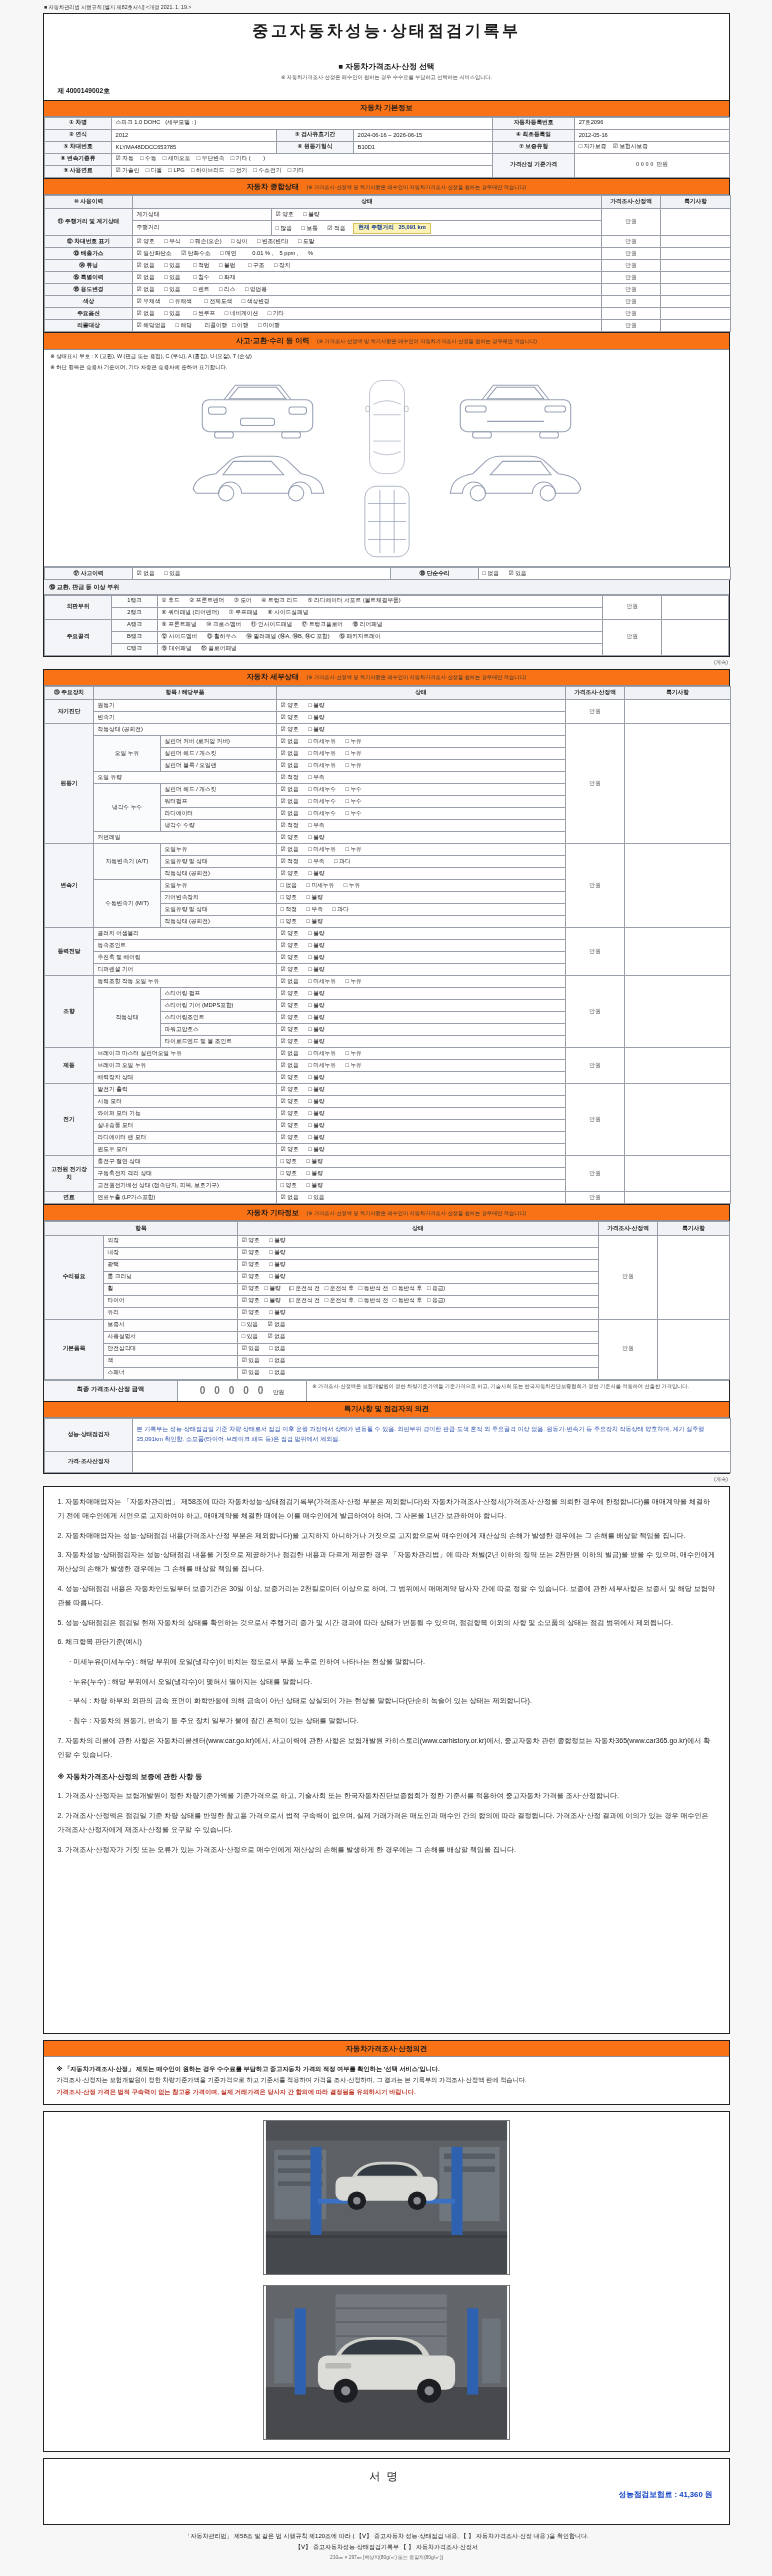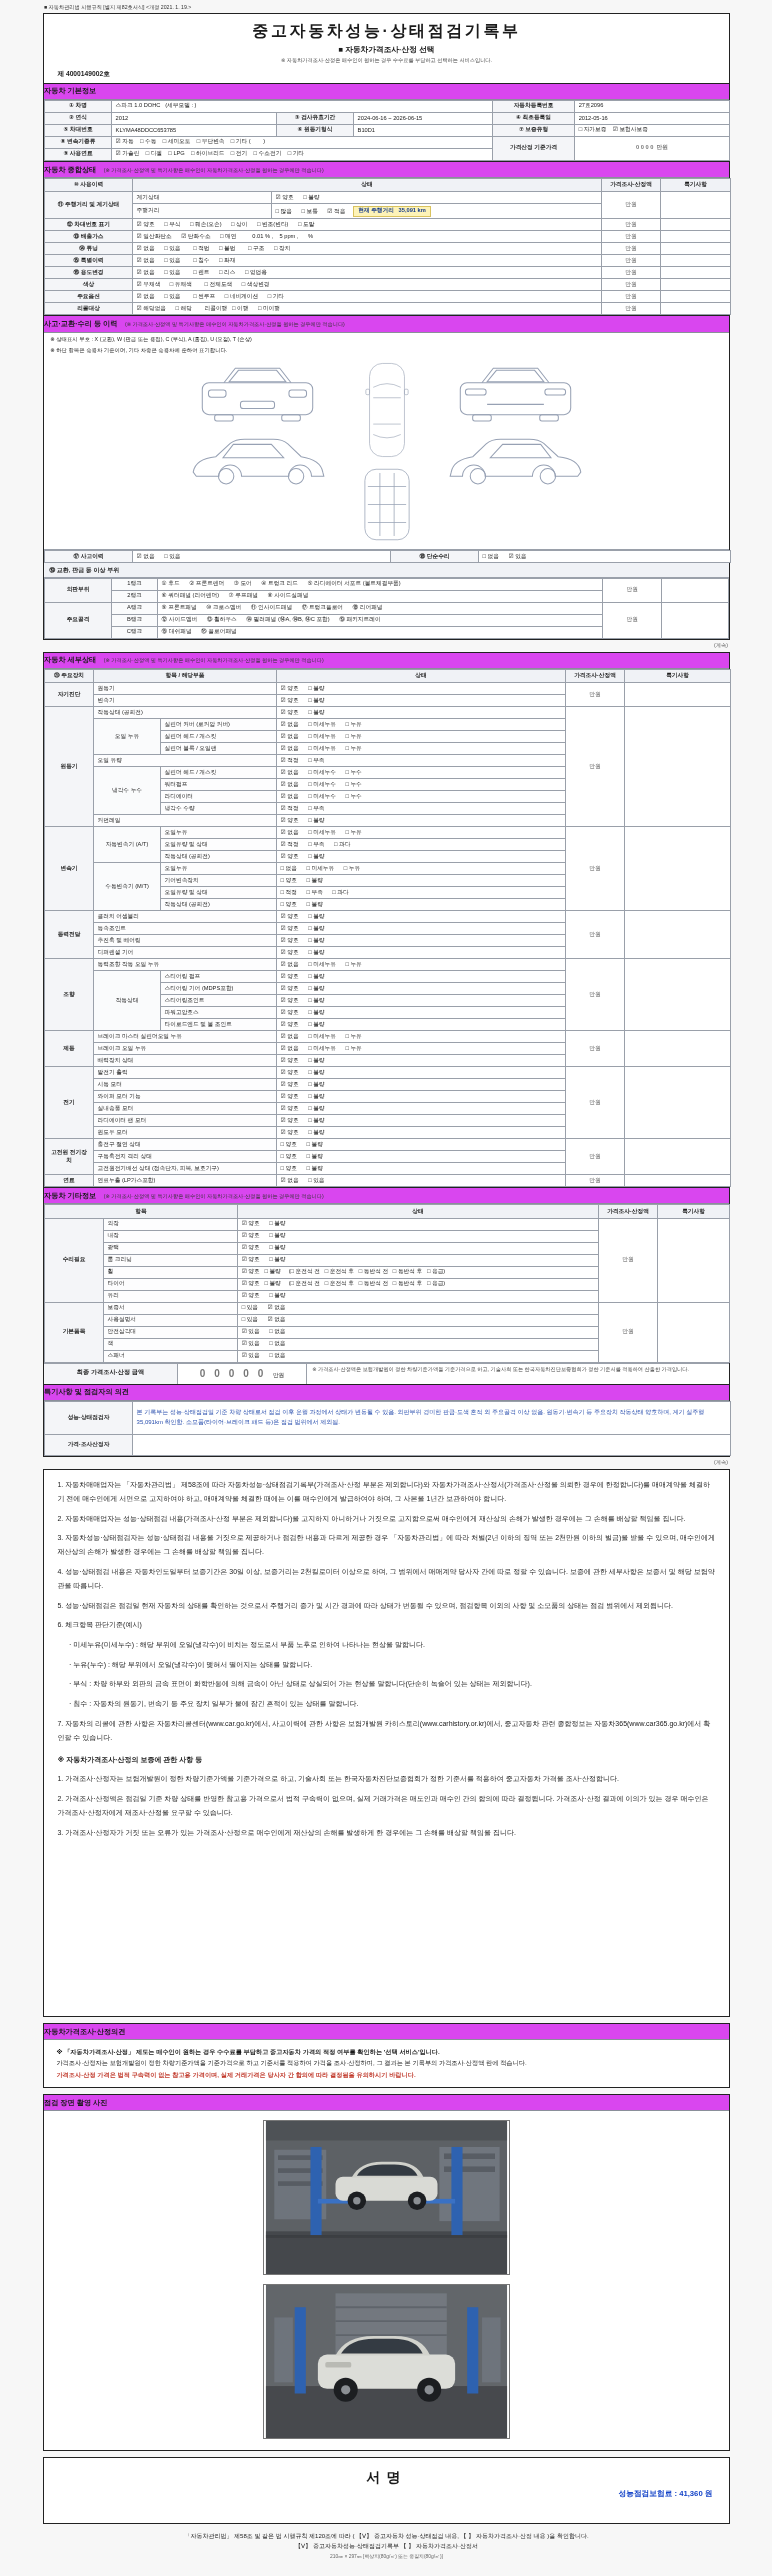--- a/index.html
+++ b/index.html
@@ -3,24 +3,24 @@
 <meta charset="utf-8">
 <style>
   *{box-sizing:border-box;margin:0;padding:0}
   html,body{width:773px;height:2576px;overflow:hidden}
   body{background:#f7f7f7;font-family:"Liberation Sans","DejaVu Sans",sans-serif;color:#1b1b1b}
   .page{width:687px;margin:0 auto;padding-top:3.1px}
   .formref{font-size:5.2px;color:#333;margin:1px 0 2.1px 1px}
   .block{border:1px solid #222;background:#fff;margin-bottom:6.2px}
   .titlewrap{padding:7.2px 9.3px 3.1px;text-align:center}
   .doc-title{font-size:16px;font-weight:bold;letter-spacing:2.6px}
-  .doc-sub{font-size:7.7px;font-weight:bold;margin-top:3px}
+  .doc-sub{font-size:7.7px;font-weight:bold;margin-top:20px}
   .doc-subnote{font-size:5.2px;color:#444;margin-top:2.1px}
   .doc-no{text-align:left;font-weight:bold;font-size:6.7px;margin:5.2px 0 1px 4.1px}
-  .band{background:#d946ef;border-top:0.8px solid #222;border-bottom:0.5px solid #8a8f99;text-align:left;padding:2.6px 0}
+  .band{background:#f97316;border-top:0.8px solid #222;border-bottom:0.5px solid #8a8f99;text-align:center;padding:2.6px 0}
   .band .t{font-weight:bold;font-size:7.2px}
   .band .n{font-weight:normal;font-size:5.2px;color:#333;margin-left:5.2px}
   table{width:100%;border-collapse:collapse;table-layout:fixed;font-size:5.7px}
   td,th{border:0.5px solid #9aa0aa;padding:1.5px 3.6px;vertical-align:middle;white-space:pre-wrap}
   th{background:#f0f2f6;font-weight:bold;text-align:center;font-size:5.7px;padding:2.1px 1px}
   td.lbl,td.group{background:#f4f5f8;text-align:center;font-weight:bold}
   td.sub{background:#fafbfc;text-align:center}
   td.item{background:#fdfdfe}
   td.state{background:#fff}
   td.price{text-align:center;color:#555}
@@ -42,21 +42,21 @@
   .spec-text{color:#2a4fae;font-size:6px;line-height:1.65}
   .notice-body{padding:8.2px 13.4px;font-size:7px;line-height:2.0;min-height:546px}
   .notice-item{margin-bottom:5.7px;white-space:pre-wrap}
   .notice-subtitle{font-weight:bold;margin:8.2px 0 5.2px}
   .opinion-body{padding:6.2px 12.4px 7.2px;font-size:6.2px;line-height:1.8}
   .op-b{font-weight:bold}
   .op-r{font-weight:bold;color:#c0392b}
   .photo-wrap{display:flex;flex-direction:column;align-items:center;gap:9.3px;padding:8.2px 0 11.3px;background:#fff}
   .photo{width:247px;height:155px;border:0.5px solid #777;display:block}
   .sign-block{position:relative;height:67px}
-  .sign-label{text-align:center;font-weight:bold;font-size:14px;padding-top:10.3px;letter-spacing:6.2px}
+  .sign-label{text-align:center;font-weight:normal;font-size:11px;padding-top:10.3px;letter-spacing:6.2px}
   .sign-fee{position:absolute;right:16.5px;bottom:24px;color:#1544c8;font-weight:bold;font-size:7.7px}
   .footer{text-align:center;font-size:6px;color:#222;line-height:1.8;margin-top:2.1px}
   .footer .paper{font-size:4.9px;color:#666;margin-top:1px}
 </style>
 </head>
 <body>
 
 <div class="page">
 
   <div class="formref">■ 자동차관리법 시행규칙 [별지 제82호서식] &lt;개정 2021. 1. 19.&gt;</div>
@@ -704,23 +704,20 @@
       <span class="t">자동차가격조사·산정의견</span>
     </div>
     <div class="opinion-body">
       <div class="op-b">※ 「자동차가격조사·산정」 제도는 매수인이 원하는 경우 수수료를 부담하고 중고자동차 가격의 적정 여부를 확인하는 '선택 서비스'입니다.</div>
       <div>가격조사·산정자는 보험개발원이 정한 차량기준가액을 기준가격으로 하고 기준서를 적용하여 가격을 조사·산정하며, 그 결과는 본 기록부의 가격조사·산정액 란에 적습니다.</div>
       <div class="op-r">가격조사·산정 가격은 법적 구속력이 없는 참고용 가격이며, 실제 거래가격은 당사자 간 합의에 따라 결정됨을 유의하시기 바랍니다.</div>
     </div>
   </div>
 
   <div class="block">
-    <div class="band" style="border-top:none">
-      <span class="t">점검 장면 촬영 사진</span>
-    </div>
     <div class="photo-wrap">
       <svg class="photo" viewBox="0 0 520 330">
         <rect width="520" height="330" fill="#5d6165"></rect>
         <rect y="0" width="520" height="42" fill="#4e5256"></rect>
         <rect y="238" width="520" height="92" fill="#45484c"></rect>
         <rect x="18" y="62" width="112" height="150" fill="#6e747c"></rect>
         <rect x="26" y="74" width="96" height="10" fill="#575c63"></rect>
         <rect x="26" y="102" width="96" height="10" fill="#575c63"></rect>
         <rect x="26" y="130" width="96" height="10" fill="#575c63"></rect>
         <rect x="374" y="56" width="130" height="160" fill="#70767e"></rect>

